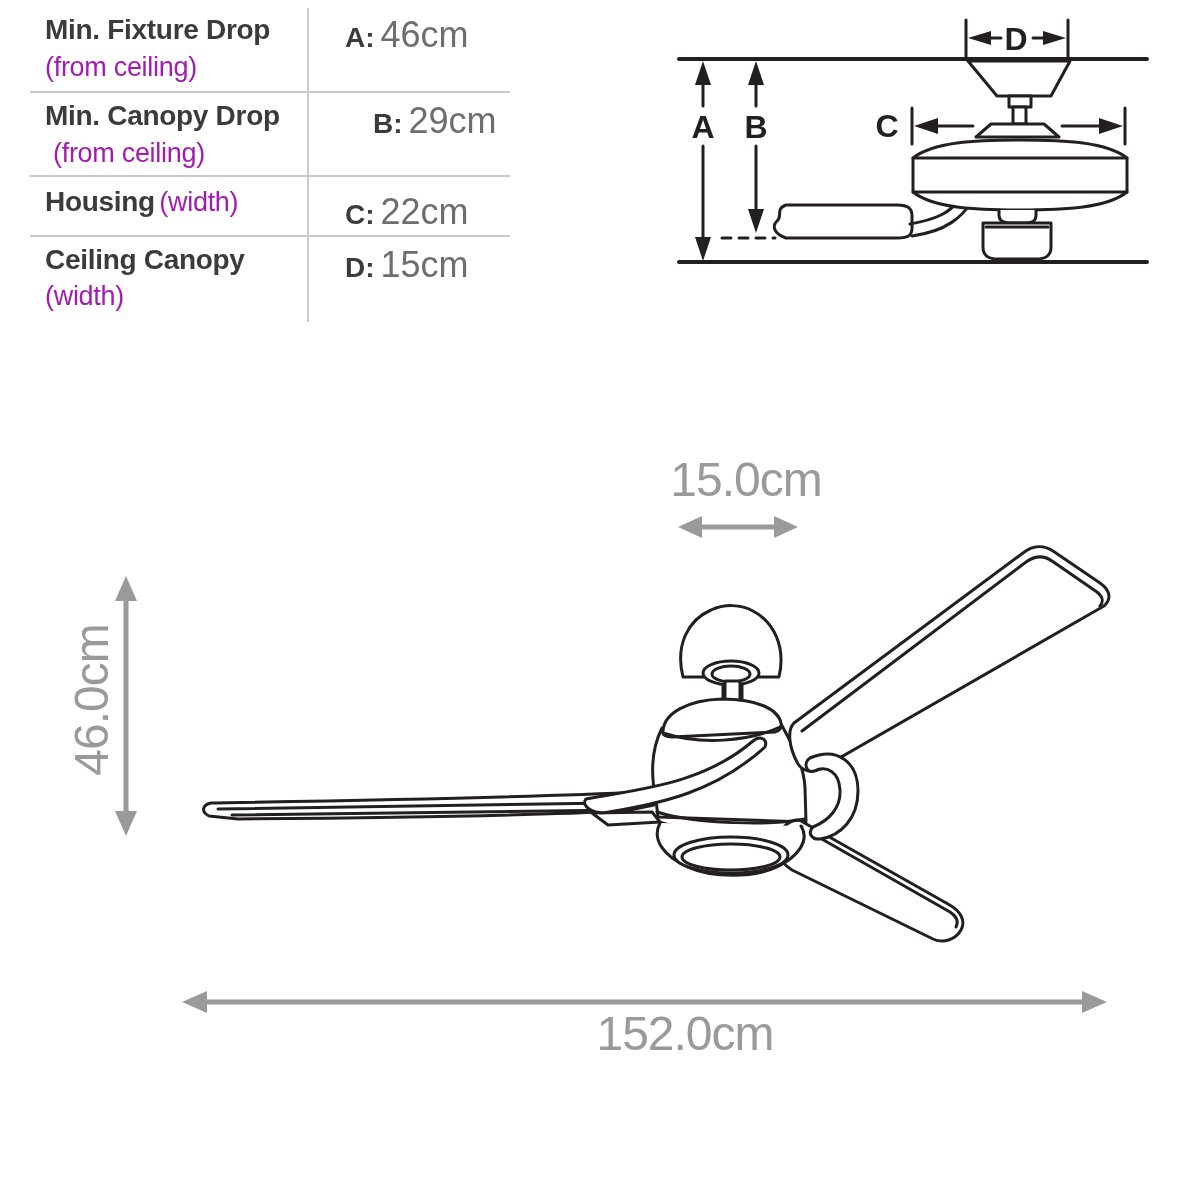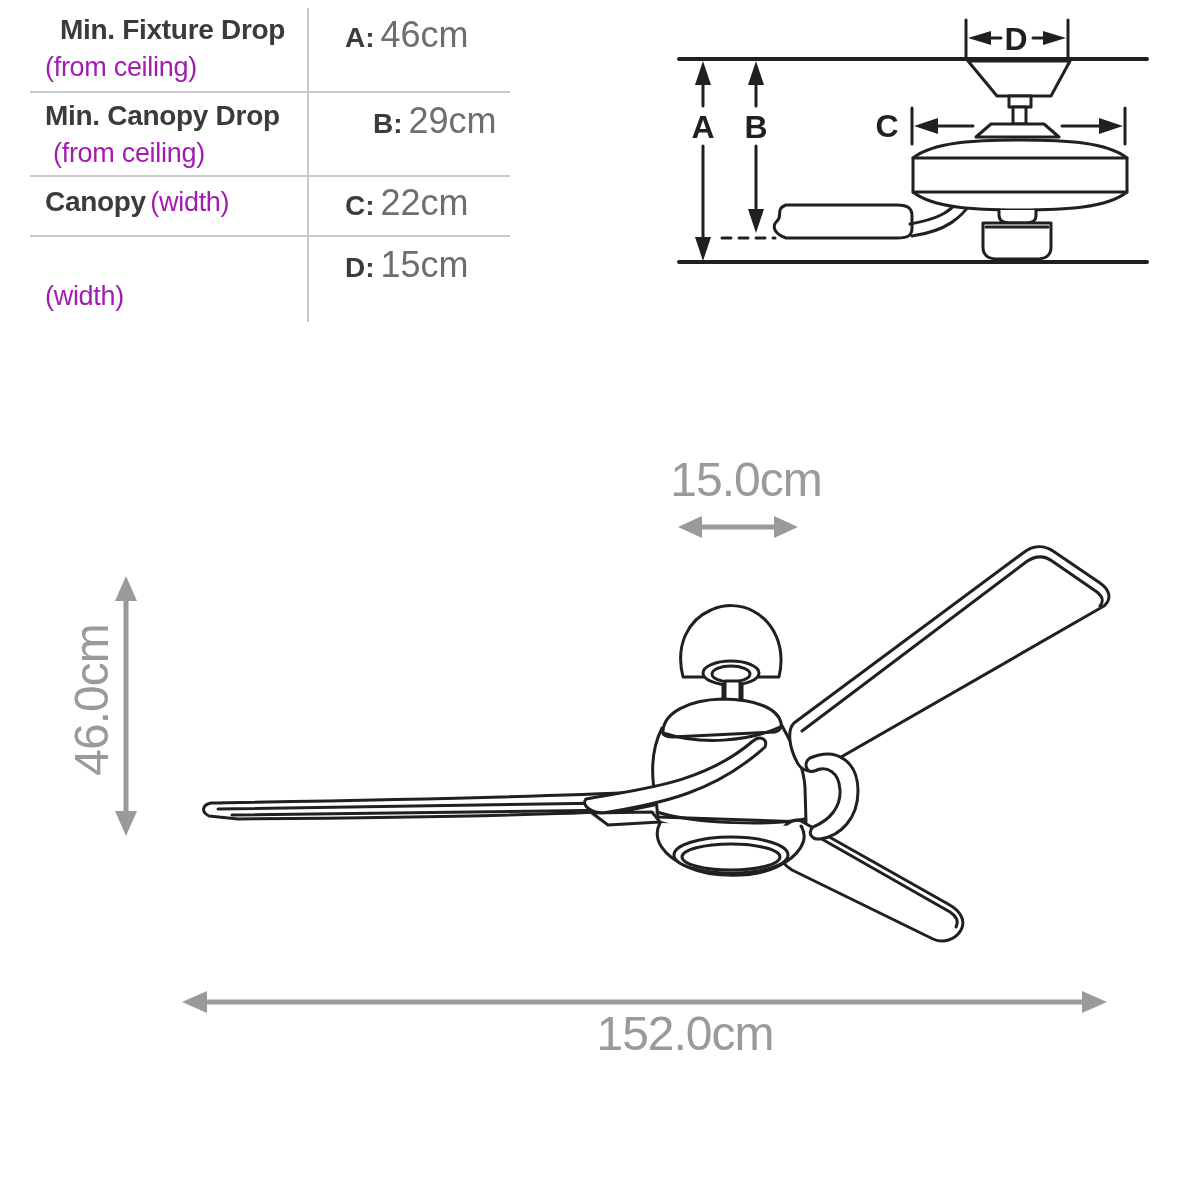--- a/index.html
+++ b/index.html
@@ -33,40 +33,41 @@
 </style>
 </head>
 <body>
 
 <div id="spec-table">
   <div class="vdiv"></div>
   <div class="hdiv" style="top:91px;"></div>
   <div class="hdiv" style="top:175px;"></div>
   <div class="hdiv" style="top:235px;"></div>
 
-  <div class="abs lbl" style="left:60px;top:14px;text-align:center;">Min. Fixture Drop</div>
+  <div class="abs lbl" style="left:45px;top:14px;text-align:center;">Min. Fixture Drop</div>
   <div class="abs sub" style="left:45px;top:52px;">(from ceiling)</div>
   <div class="abs dimv" style="left:345px;top:14px;">
     <span class="key">A:</span><span class="val">46cm</span>
   </div>
 
   <div class="abs lbl" style="left:45px;top:100px;">Min. Canopy Drop</div>
   <div class="abs sub" style="left:53px;top:138px;">(from ceiling)</div>
   <div class="abs dimv" style="left:345px;top:100px;margin-left:28px;">
     <span class="key">B:</span><span class="val">29cm</span>
   </div>
 
   <div class="abs" style="left:45px;top:186px;white-space:nowrap;">
-    <span class="lbl">Canopy</span>
+    <span class="lbl">Housing</span>
     <span class="sub">(width)</span>
   </div>
-  <div class="abs dimv" style="left:345px;top:182px;">
+  <div class="abs dimv" style="left:345px;top:191px;">
     <span class="key">C:</span><span class="val">22cm</span>
   </div>
 
+  <div class="abs lbl" style="left:45px;top:244px;">Ceiling Canopy</div>
   <div class="abs sub" style="left:45px;top:281px;">(width)</div>
   <div class="abs dimv" style="left:345px;top:244px;">
     <span class="key">D:</span><span class="val">15cm</span>
   </div>
 </div>
 
 <svg id="art" viewBox="0 0 1200 1200">
 
   <g>
     <path class="inkb" d="M679,59 L1147,59"></path>

